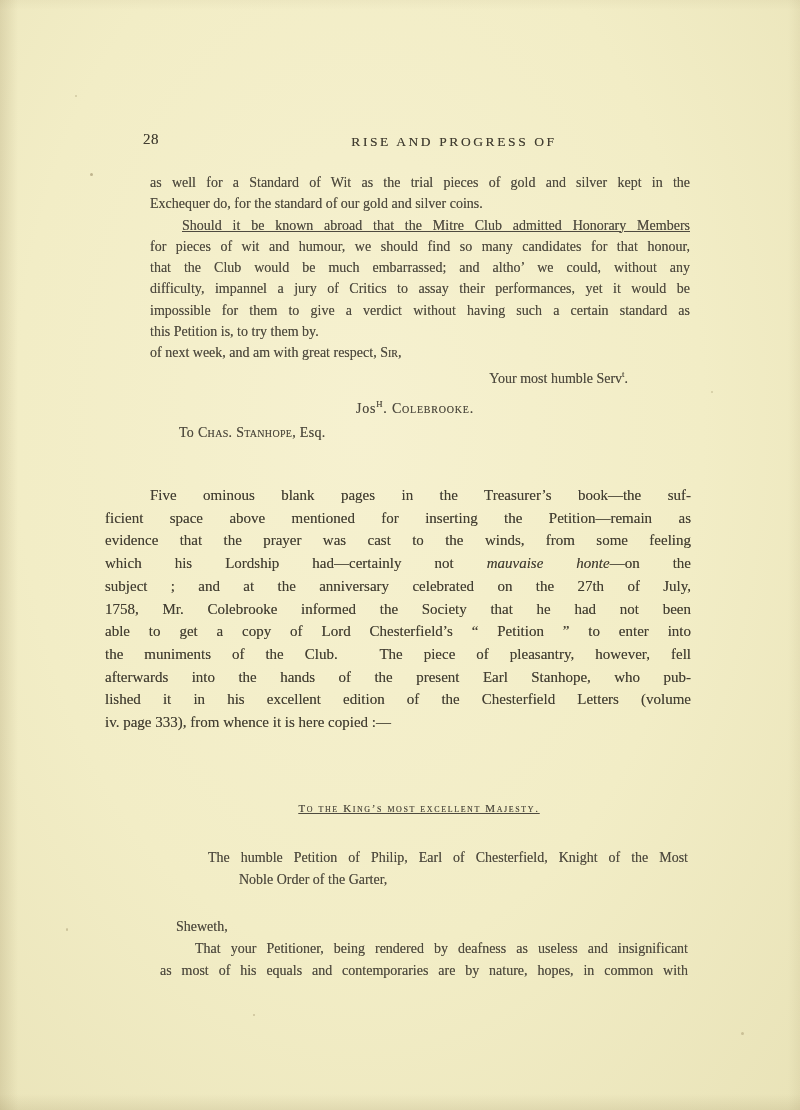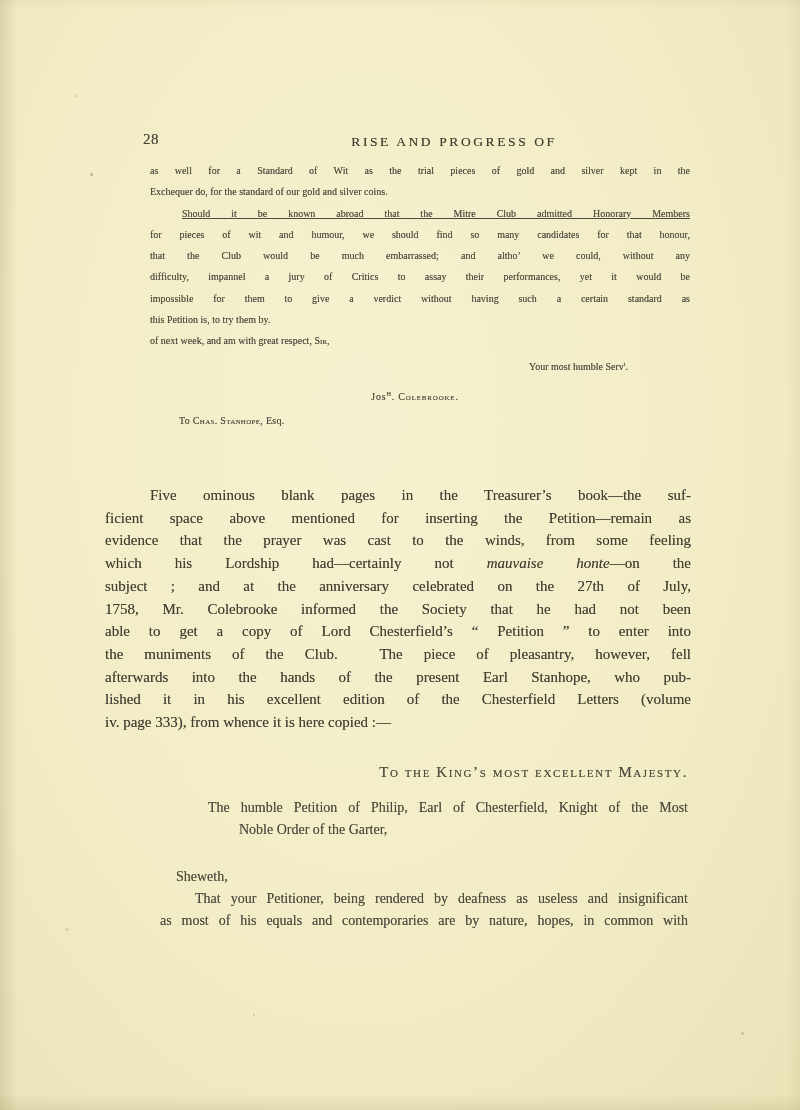--- a/index.html
+++ b/index.html
@@ -29,54 +29,54 @@
   
   .running-header{position:absolute;top:131px;left:0;right:0;height:22px;}
   .page-number{position:absolute;left:143px;top:0;font-size:15px;letter-spacing:0.5px;}
   .running-title{
     position:absolute;left:calc(50% + 32px);top:3px;transform:translateX(-50%);
     font-size:13.5px;letter-spacing:2.6px;white-space:nowrap;margin-left:22px;
   }
 
   
   .letter{
-    position:absolute;top:160px;left:150px;width:540px;
-    font-size:10px;line-height:21.3px;color:var(--ink-soft);
+    position:absolute;top:172px;left:150px;width:540px;
+    font-size:14px;line-height:21.3px;color:var(--ink-soft);
   }
   .letter .line{width:100%;}
   .jl{text-align:justify;text-align-last:justify;}
   .ind-32{padding-left:32px;box-sizing:border-box;text-decoration:underline;}
   .valediction{margin-top:4px;text-align:right;padding-right:62px;}
   .signature{margin-top:9px;text-align:center;padding-right:10px;letter-spacing:0.8px;}
   .addressee{margin-top:3px;padding-left:29px;letter-spacing:0.3px;}
-  .sc{font-variant:small-caps;}
+  .sc{font-variant:small-caps;margin-top:36px;}
   sup.s{font-size:0.62em;vertical-align:super;line-height:0;}
 
   
   .narrative{
     position:absolute;top:484px;left:105px;width:586px;
     font-size:15px;line-height:22.7px;color:var(--ink);
   }
   .narrative .line{width:100%;box-sizing:border-box;}
   .ind-45{padding-left:45px;}
   .it{font-style:italic;}
 
   
   .petition{
     position:absolute;top:761px;left:150px;width:538px;
     font-size:14px;line-height:22px;color:var(--ink-soft);
   }
   .petition .line{width:100%;box-sizing:border-box;}
-  .petition-heading{text-align:right;font-size:15px;letter-spacing:1.6px;}
+  .petition-heading{text-align:center;font-size:11px;letter-spacing:1.6px;text-decoration:underline;}
   .ind-58{padding-left:58px;}
   .ind-89{padding-left:89px;}
   .ind-26{padding-left:26px;margin-top:25px;}
   .ind-45p{padding-left:45px;}
   .ind-10{padding-left:10px;}
-  .mt-10{margin-top:14px;}
+  .mt-10{margin-top:28px;}
 
   
   .speck{position:absolute;border-radius:50%;background:rgba(115,95,55,0.4);}
   .s1{left:90px;top:173px;width:3px;height:3px;}
   .s2{left:741px;top:1032px;width:3px;height:3px;background:rgba(115,95,55,0.28);}
   .s3{left:253px;top:1014px;width:2px;height:2px;background:rgba(115,95,55,0.3);}
   .s4{left:66px;top:928px;width:2px;height:3px;background:rgba(115,95,55,0.3);}
   .s5{left:75px;top:95px;width:2px;height:2px;background:rgba(115,95,55,0.25);}
   .s6{left:711px;top:391px;width:2px;height:2px;background:rgba(115,95,55,0.25);}
 </style>

